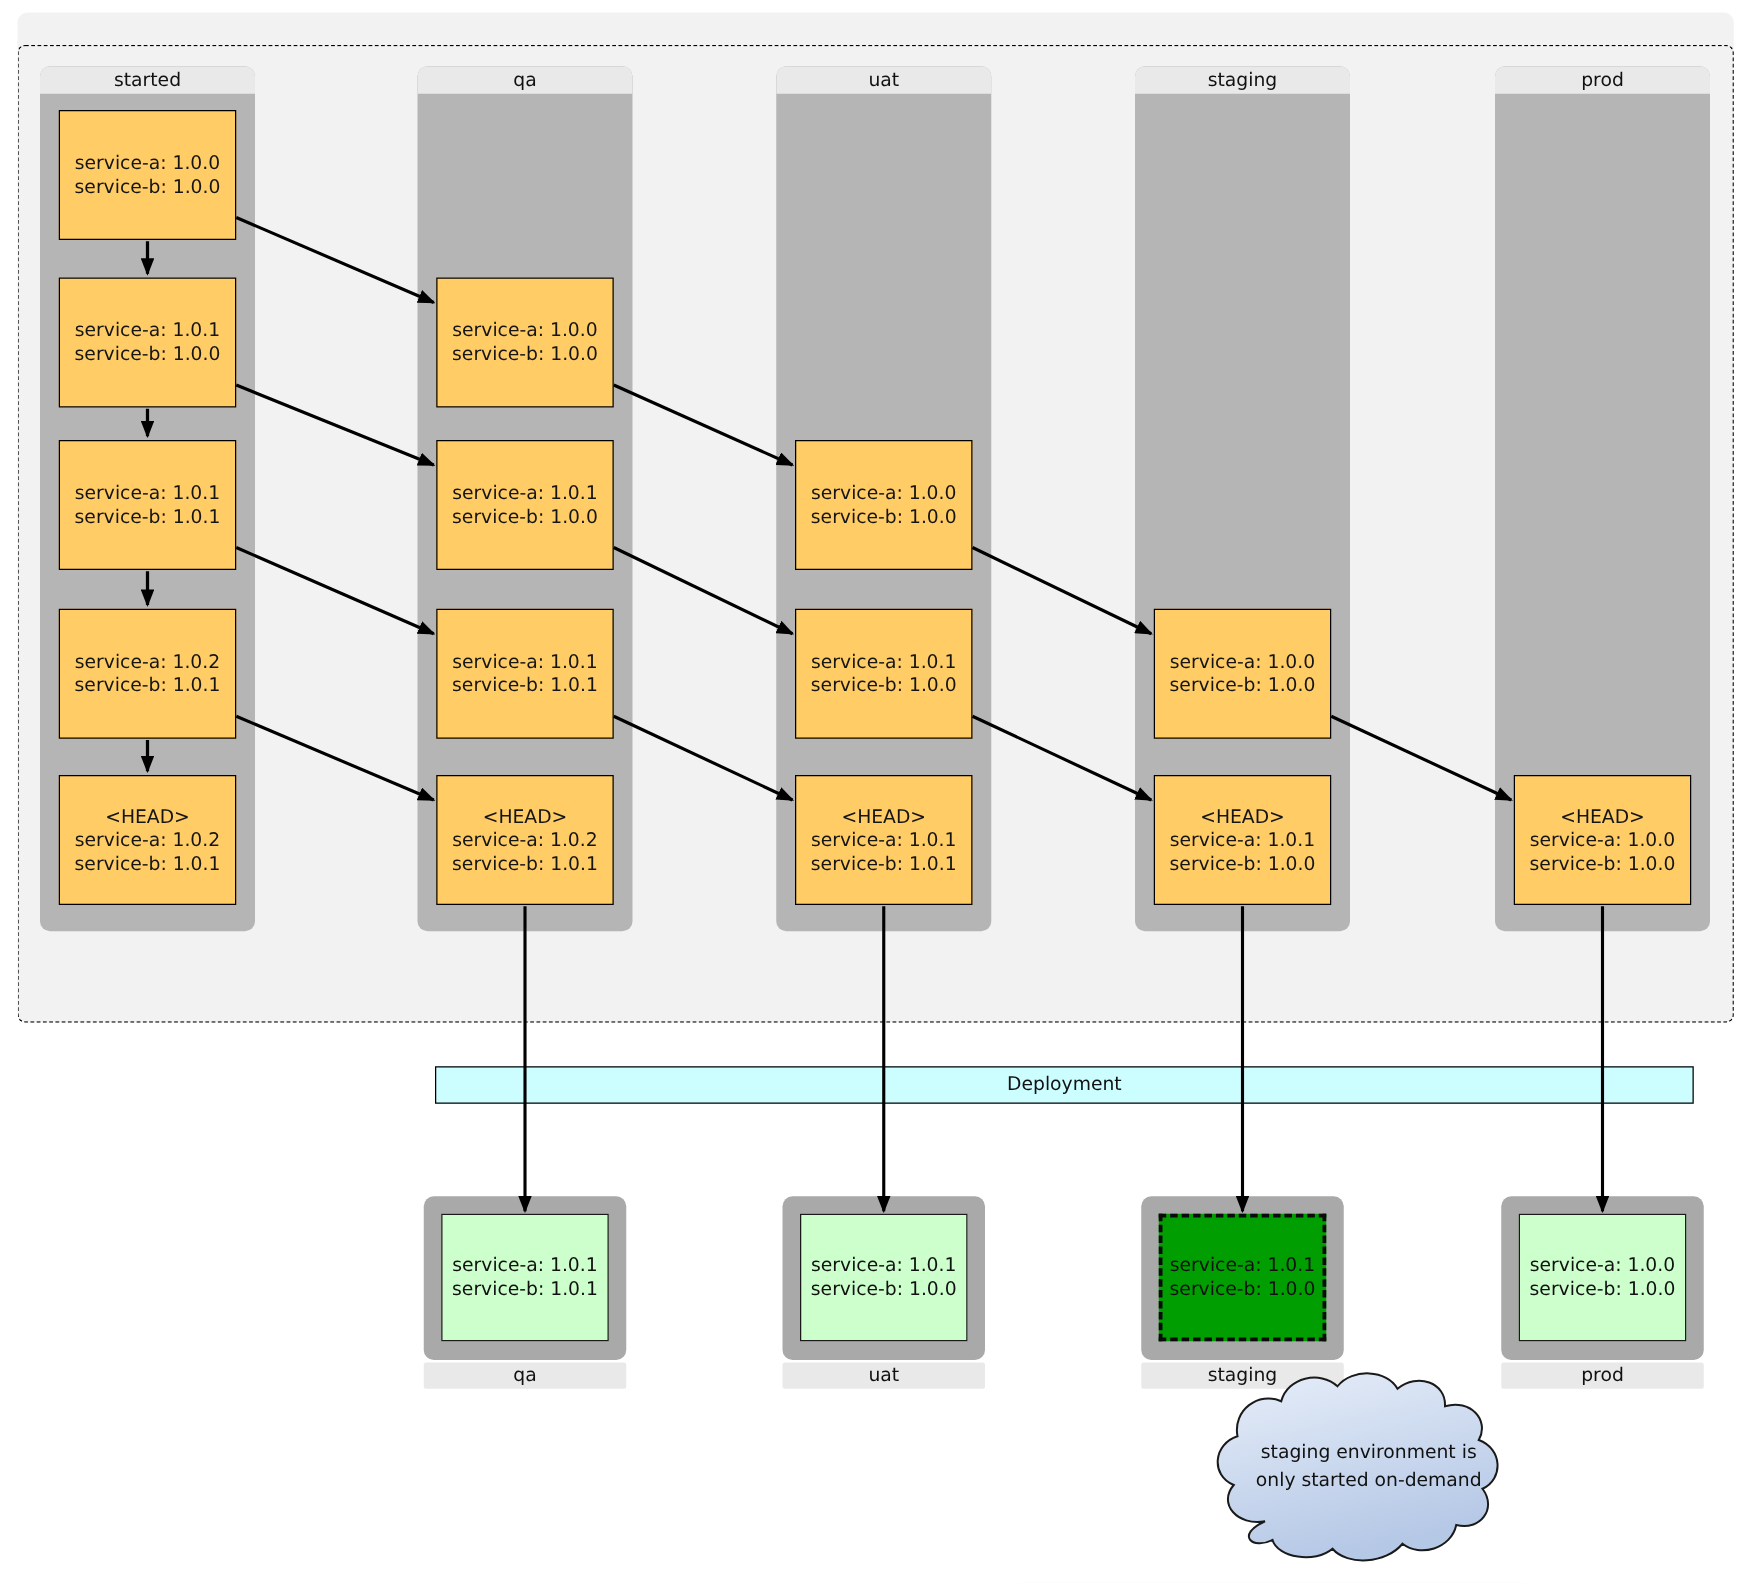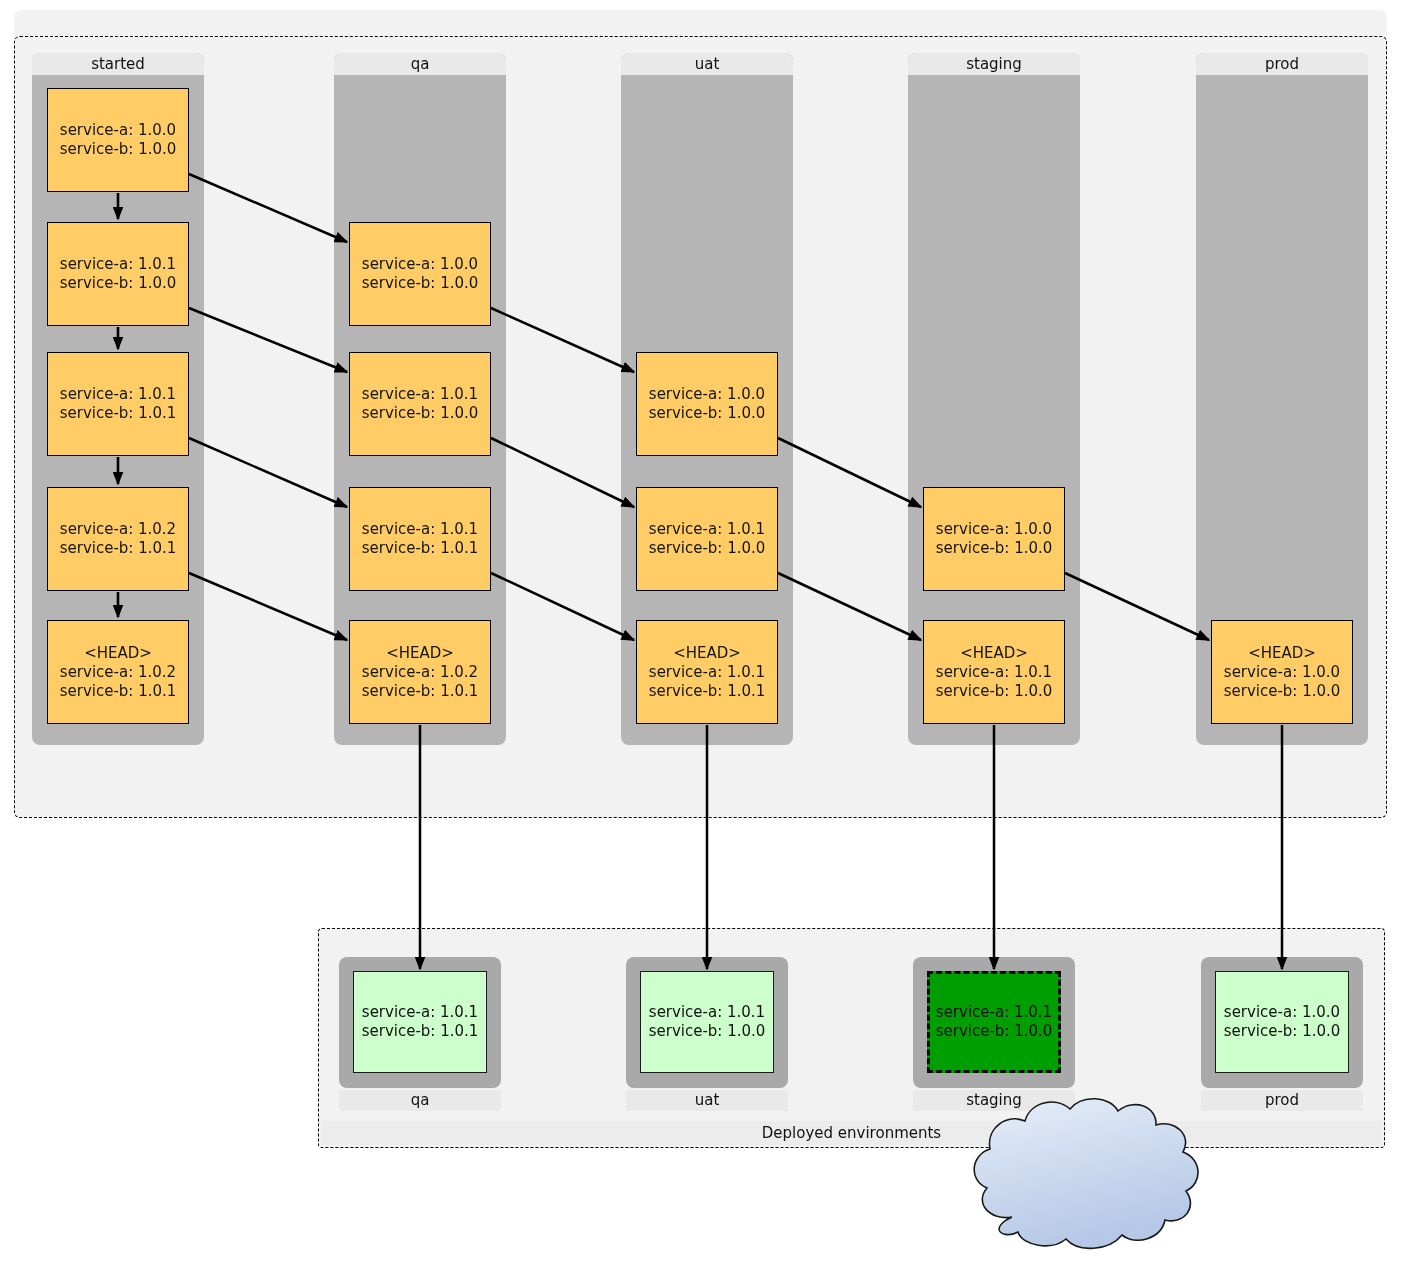--- a/index.html
+++ b/index.html
@@ -161,24 +161,24 @@
       <div class="col" style="left: 1196px;">
         <div class="col-head">prod</div>
         <div class="commit head" style="top: 567px; left: 15px;">
           <div class="line">&lt;HEAD&gt;</div>
           <div class="line">service-a: 1.0.0</div>
           <div class="line">service-b: 1.0.0</div>
         </div>
       </div>
     </div>
 
-
-  <div class="env-panel">
-    <div class="env-bottom-strip">Deployed environments</div>
+  <div class="deploy-band">
+    <span>Deployment</span>
   </div>
+
   <div id="envs">
       <div class="envframe" style="left: 339px;">
         <div class="envbox light">
           <div class="line">service-a: 1.0.1</div>
           <div class="line">service-b: 1.0.1</div>
         </div>
       </div>
       <div class="envlabel" style="left: 339px;">qa</div>
       <div class="envframe" style="left: 626px;">
         <div class="envbox light">
@@ -209,20 +209,24 @@
         <stop id="cg1" offset="0" stop-color="#E7EEF9"></stop>
         <stop id="cg2" offset="1" stop-color="#B5C8E6"></stop>
       </linearGradient>
     </defs>
     <path d="M52,124 C30,128 14,110 27,95 C8,87 11,62 30,56 C26,35 47,20 65,28
          C70,9 96,3 110,16 C122,1 150,3 158,18 C174,5 197,13 196,32
          C216,26 232,43 223,59 C242,66 243,90 226,98 C238,114 224,132 205,127
          C201,146 176,153 162,142 C149,158 118,160 106,146 C92,158 62,153 58,139
          C42,147 28,135 52,124 Z" fill="url(#cloudgrad)" stroke="#1a1a1a" stroke-width="1.6"></path>
   </svg>
+  <div class="cloud-text">
+    <div>staging environment is</div>
+    <div>only started on-demand</div>
+  </div>
 
   <svg id="arrows" class="arrows" width="1401" height="1266">
     <defs>
       <marker id="ah" markerUnits="userSpaceOnUse" markerWidth="14" markerHeight="11" refX="12.5" refY="5.5" orient="auto">
         <polygon points="0,0 14,5.5 0,11" fill="#000"></polygon>
       </marker>
     </defs>
   <line x1="118" y1="193" x2="118" y2="219" stroke="#000" stroke-width="2.6" marker-end="url(#ah)"></line>
       <line x1="118" y1="327" x2="118" y2="349" stroke="#000" stroke-width="2.6" marker-end="url(#ah)"></line>
       <line x1="118" y1="457" x2="118" y2="484" stroke="#000" stroke-width="2.6" marker-end="url(#ah)"></line>

